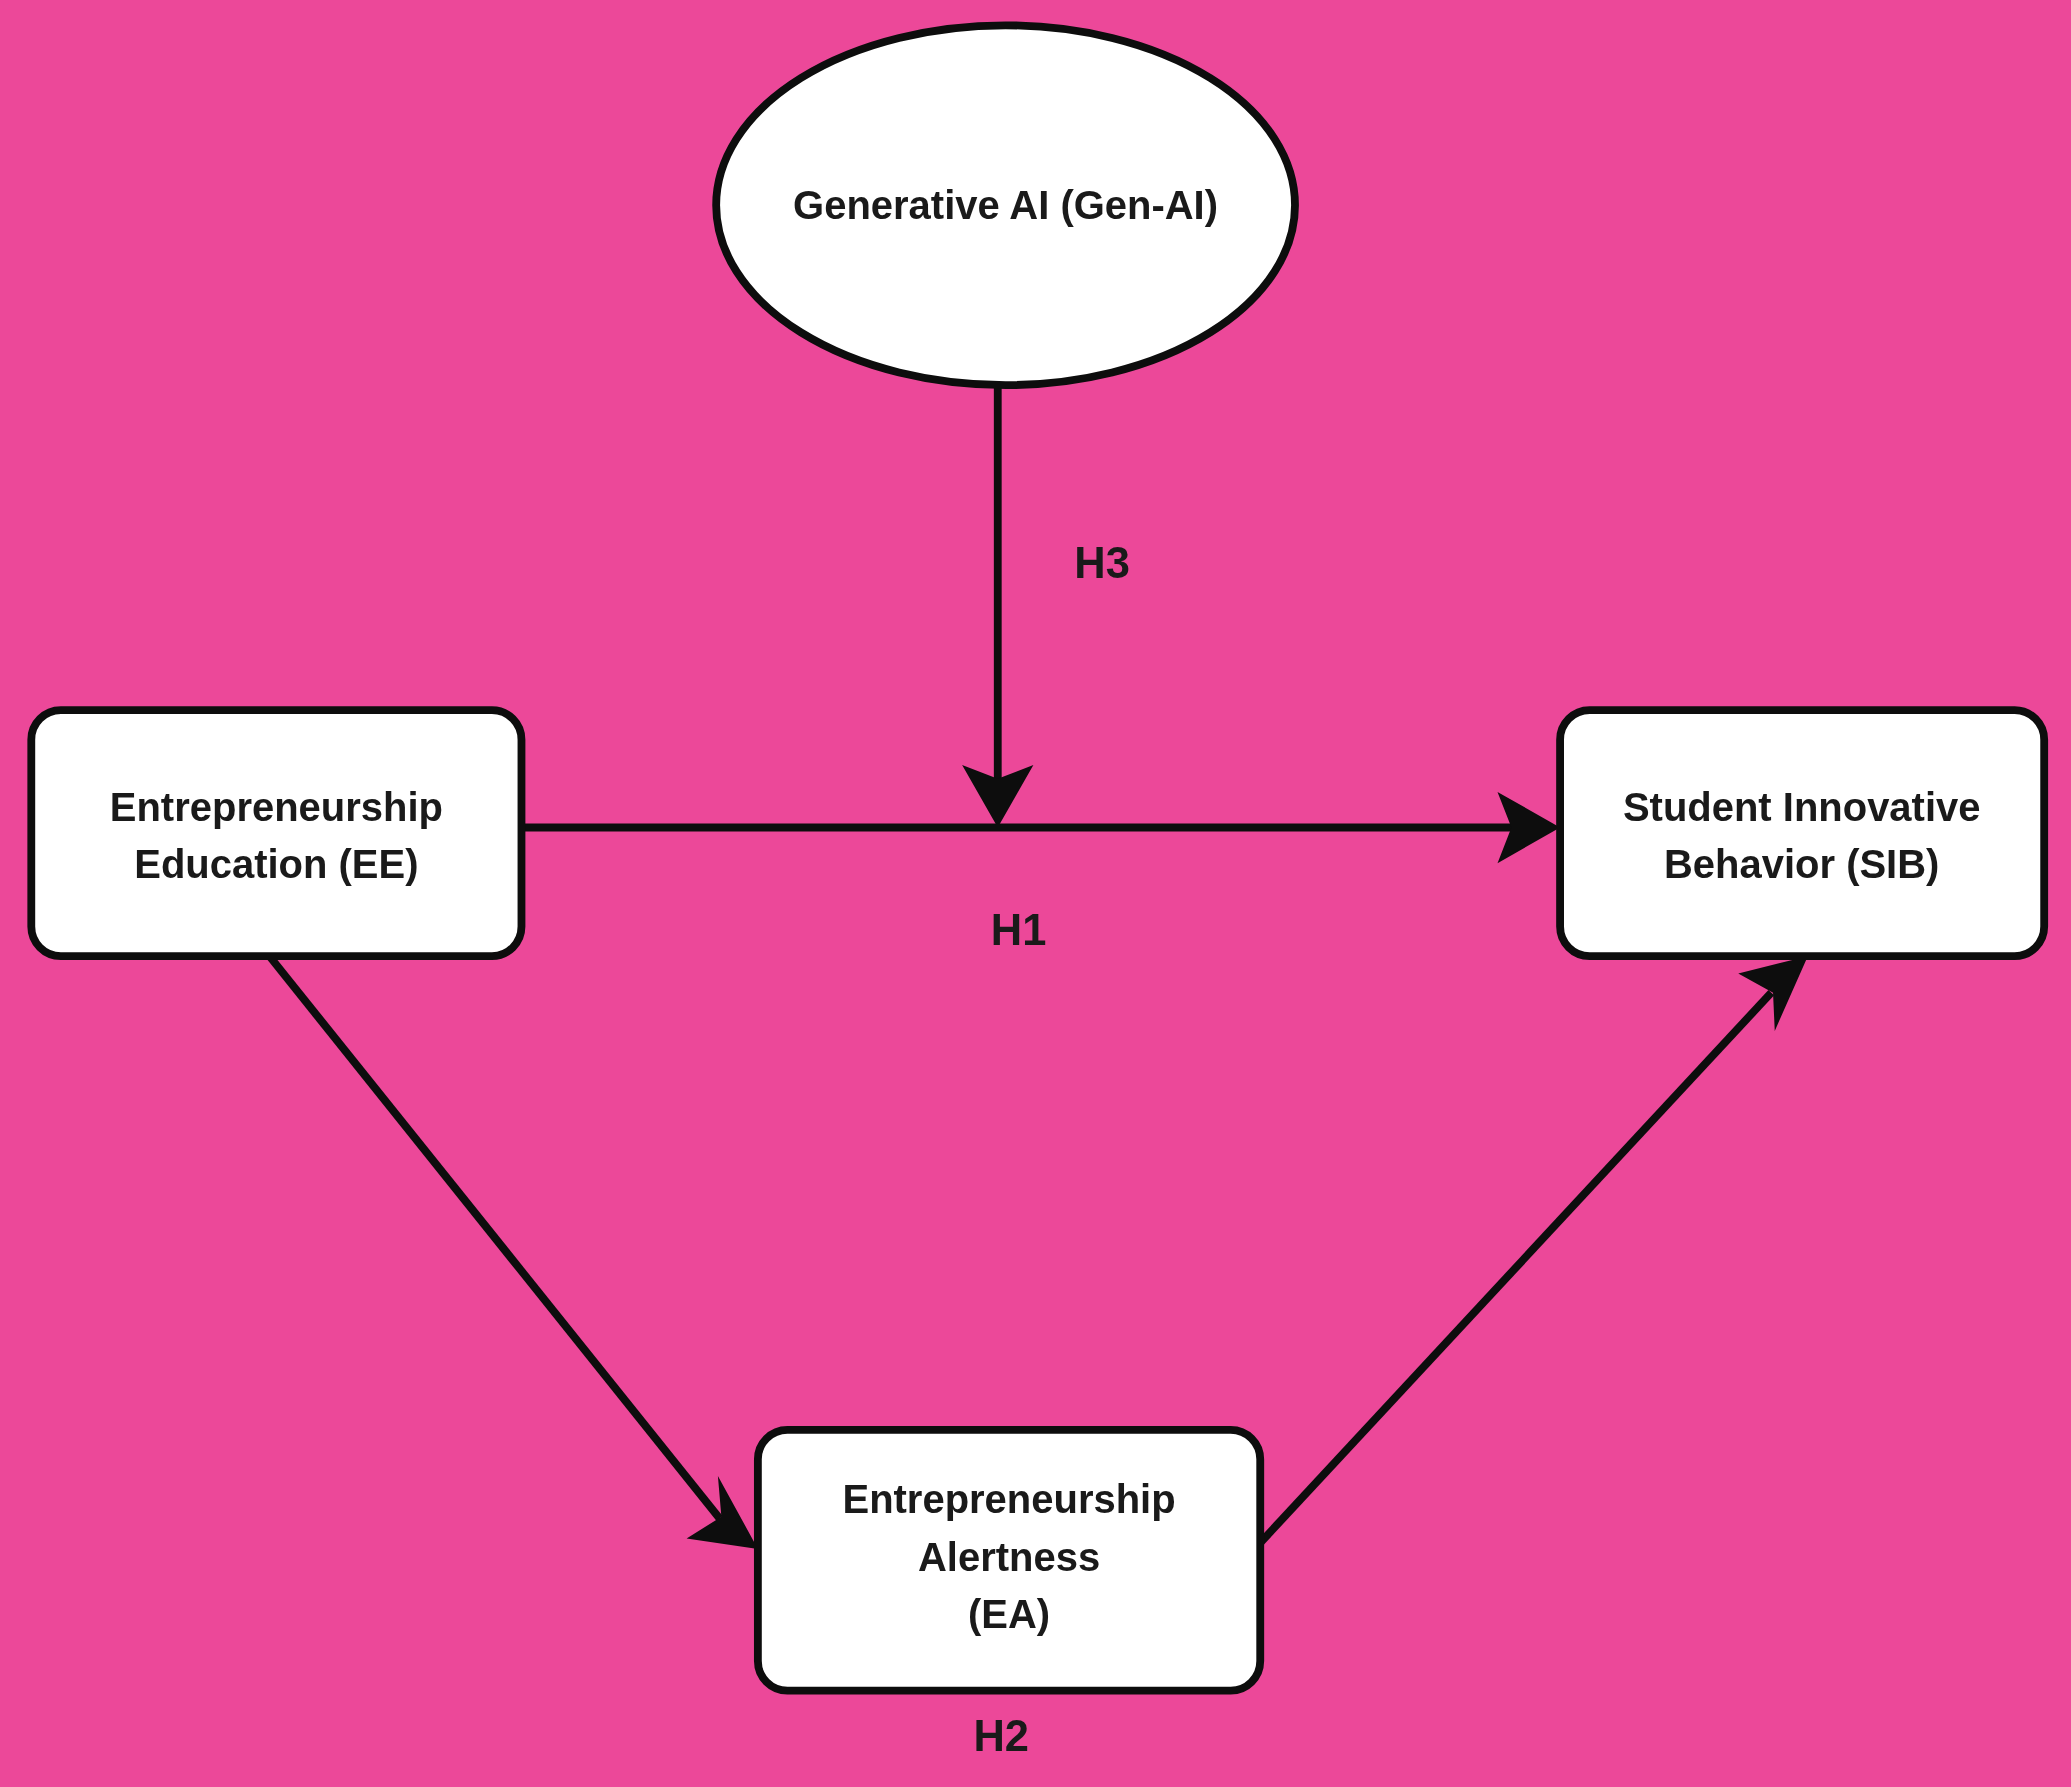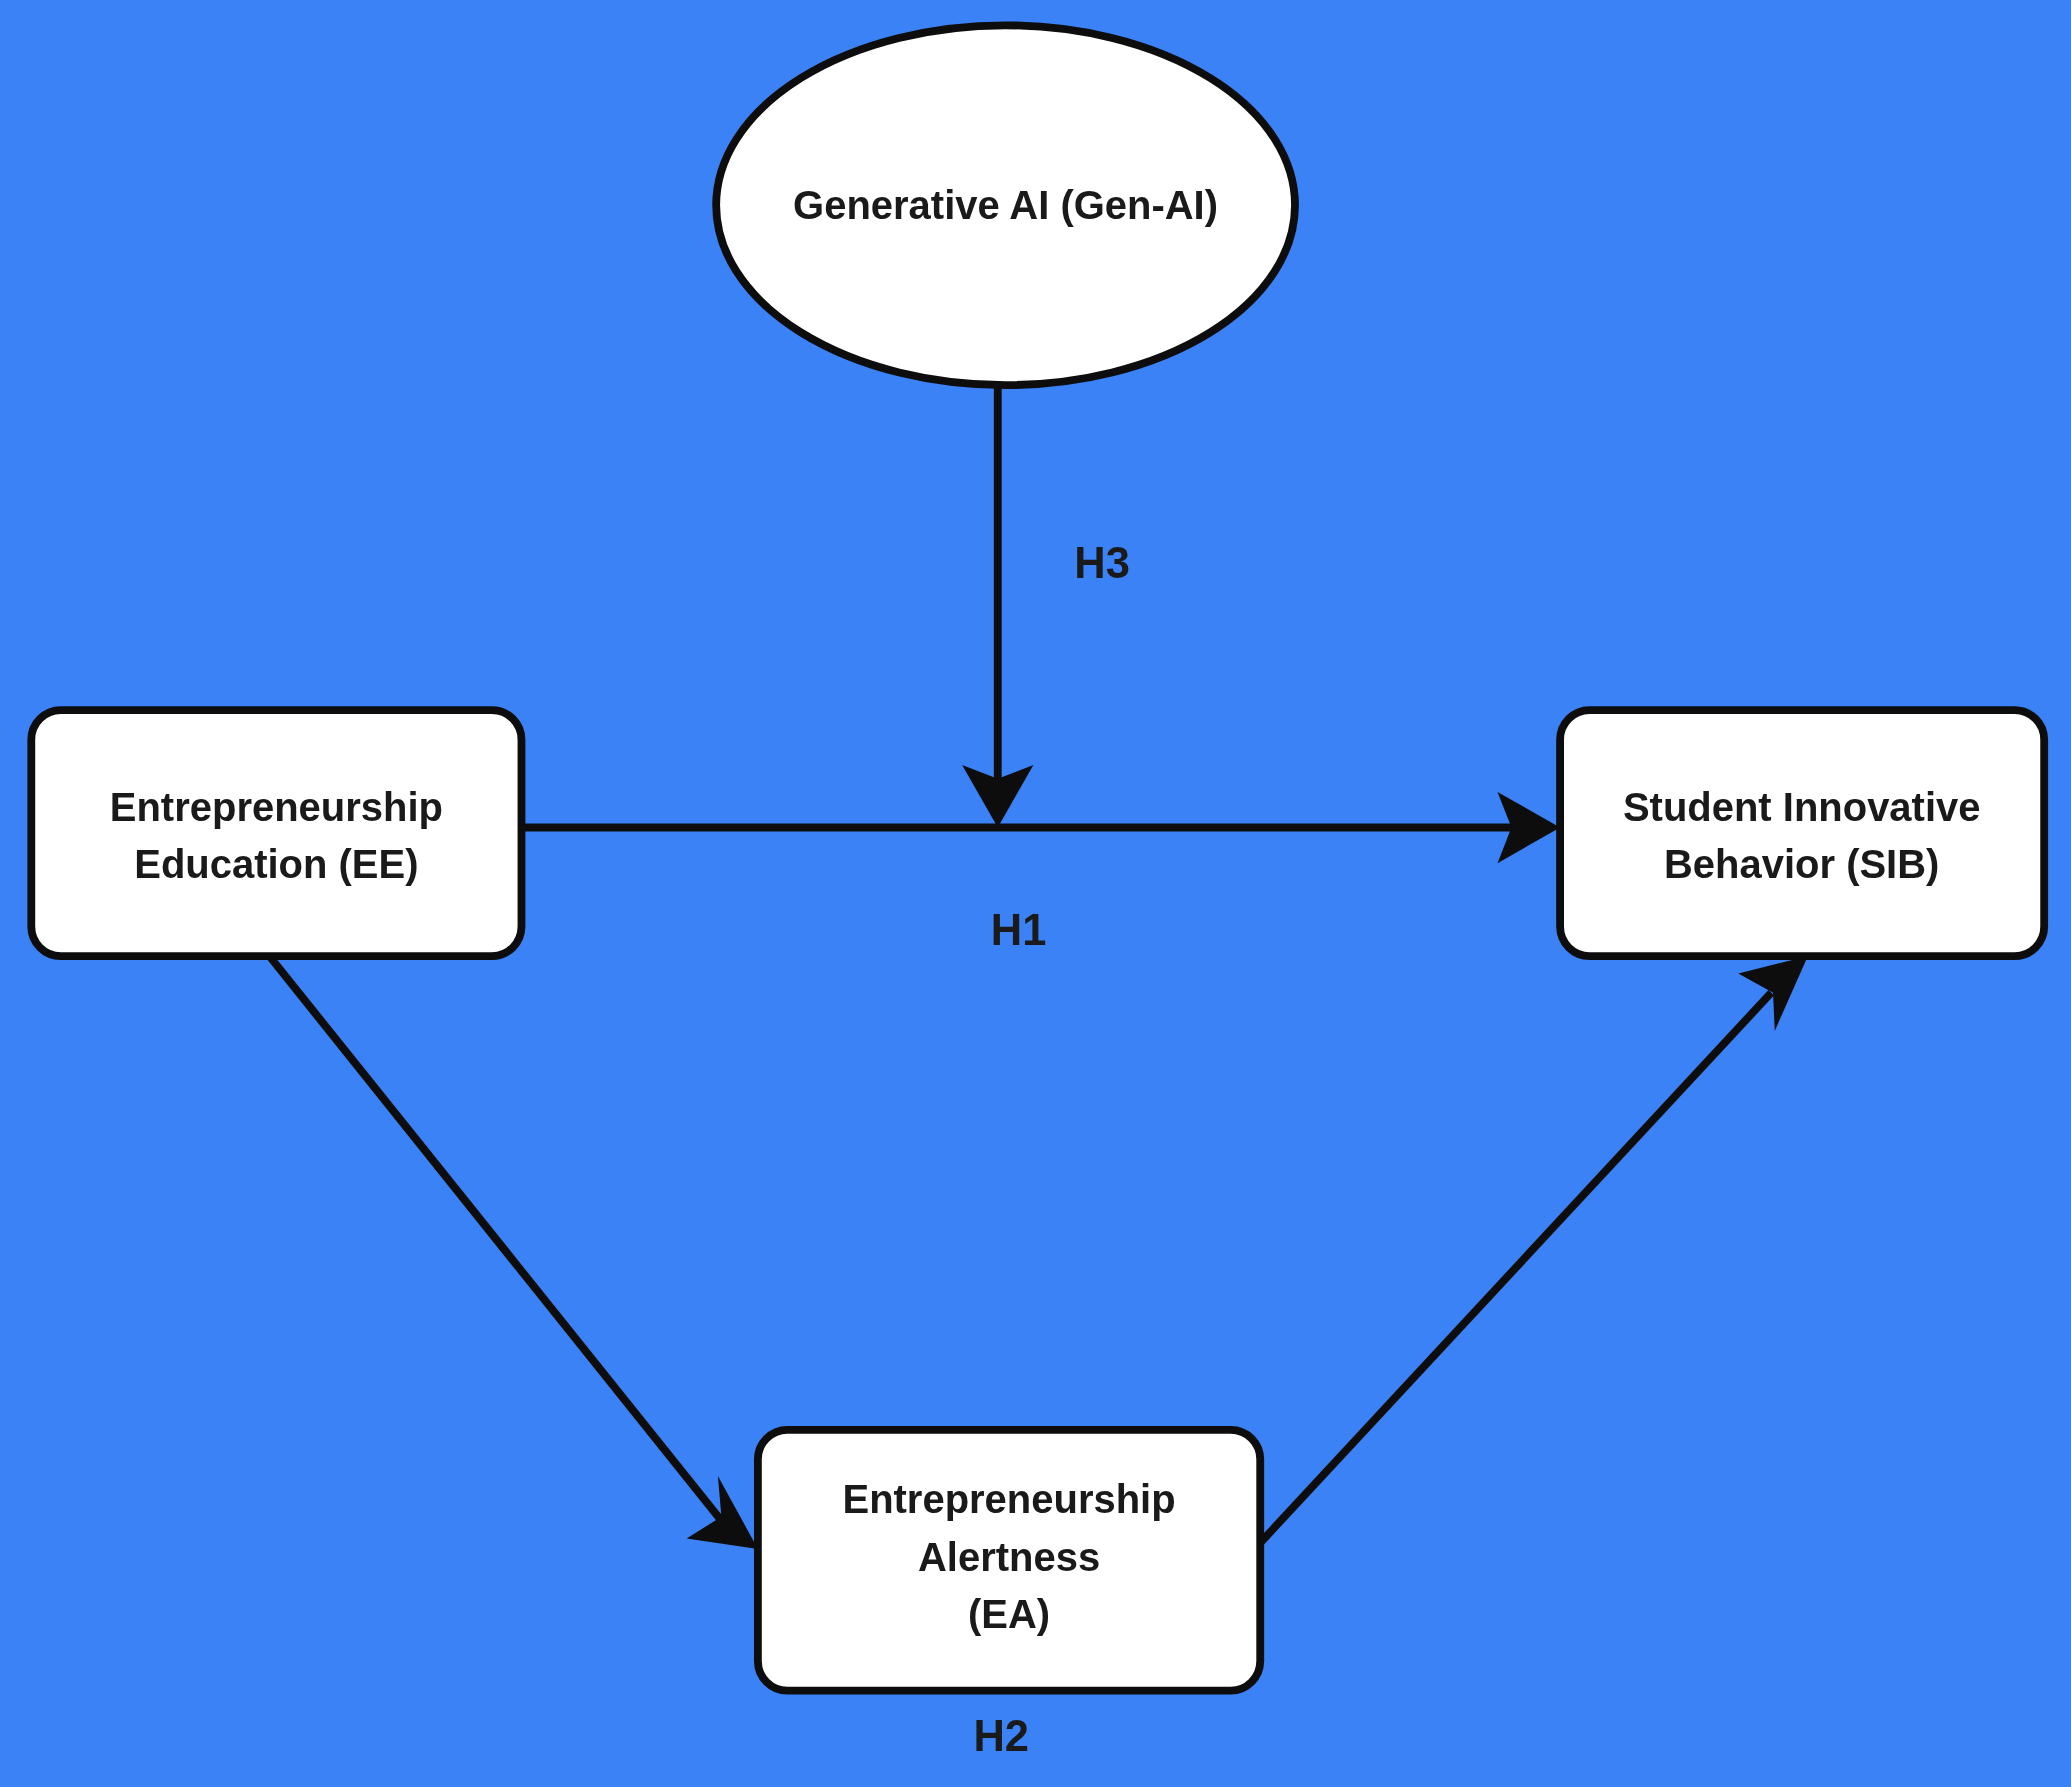--- a/index.html
+++ b/index.html
@@ -8,21 +8,21 @@
     padding: 0;
     background: #ffffff;
   }
   body {
     font-family: "Liberation Sans", sans-serif;
   }
   #diagram-root {
     position: relative;
     width: 2072px;
     height: 1788px;
-    background: #3b82f6;
+    background: #ec4899;
     overflow: hidden;
   }
   #diagram-svg {
     position: absolute;
     top: 0;
     left: 0;
     width: 2072px;
     height: 1788px;
   }
   .node-label {

